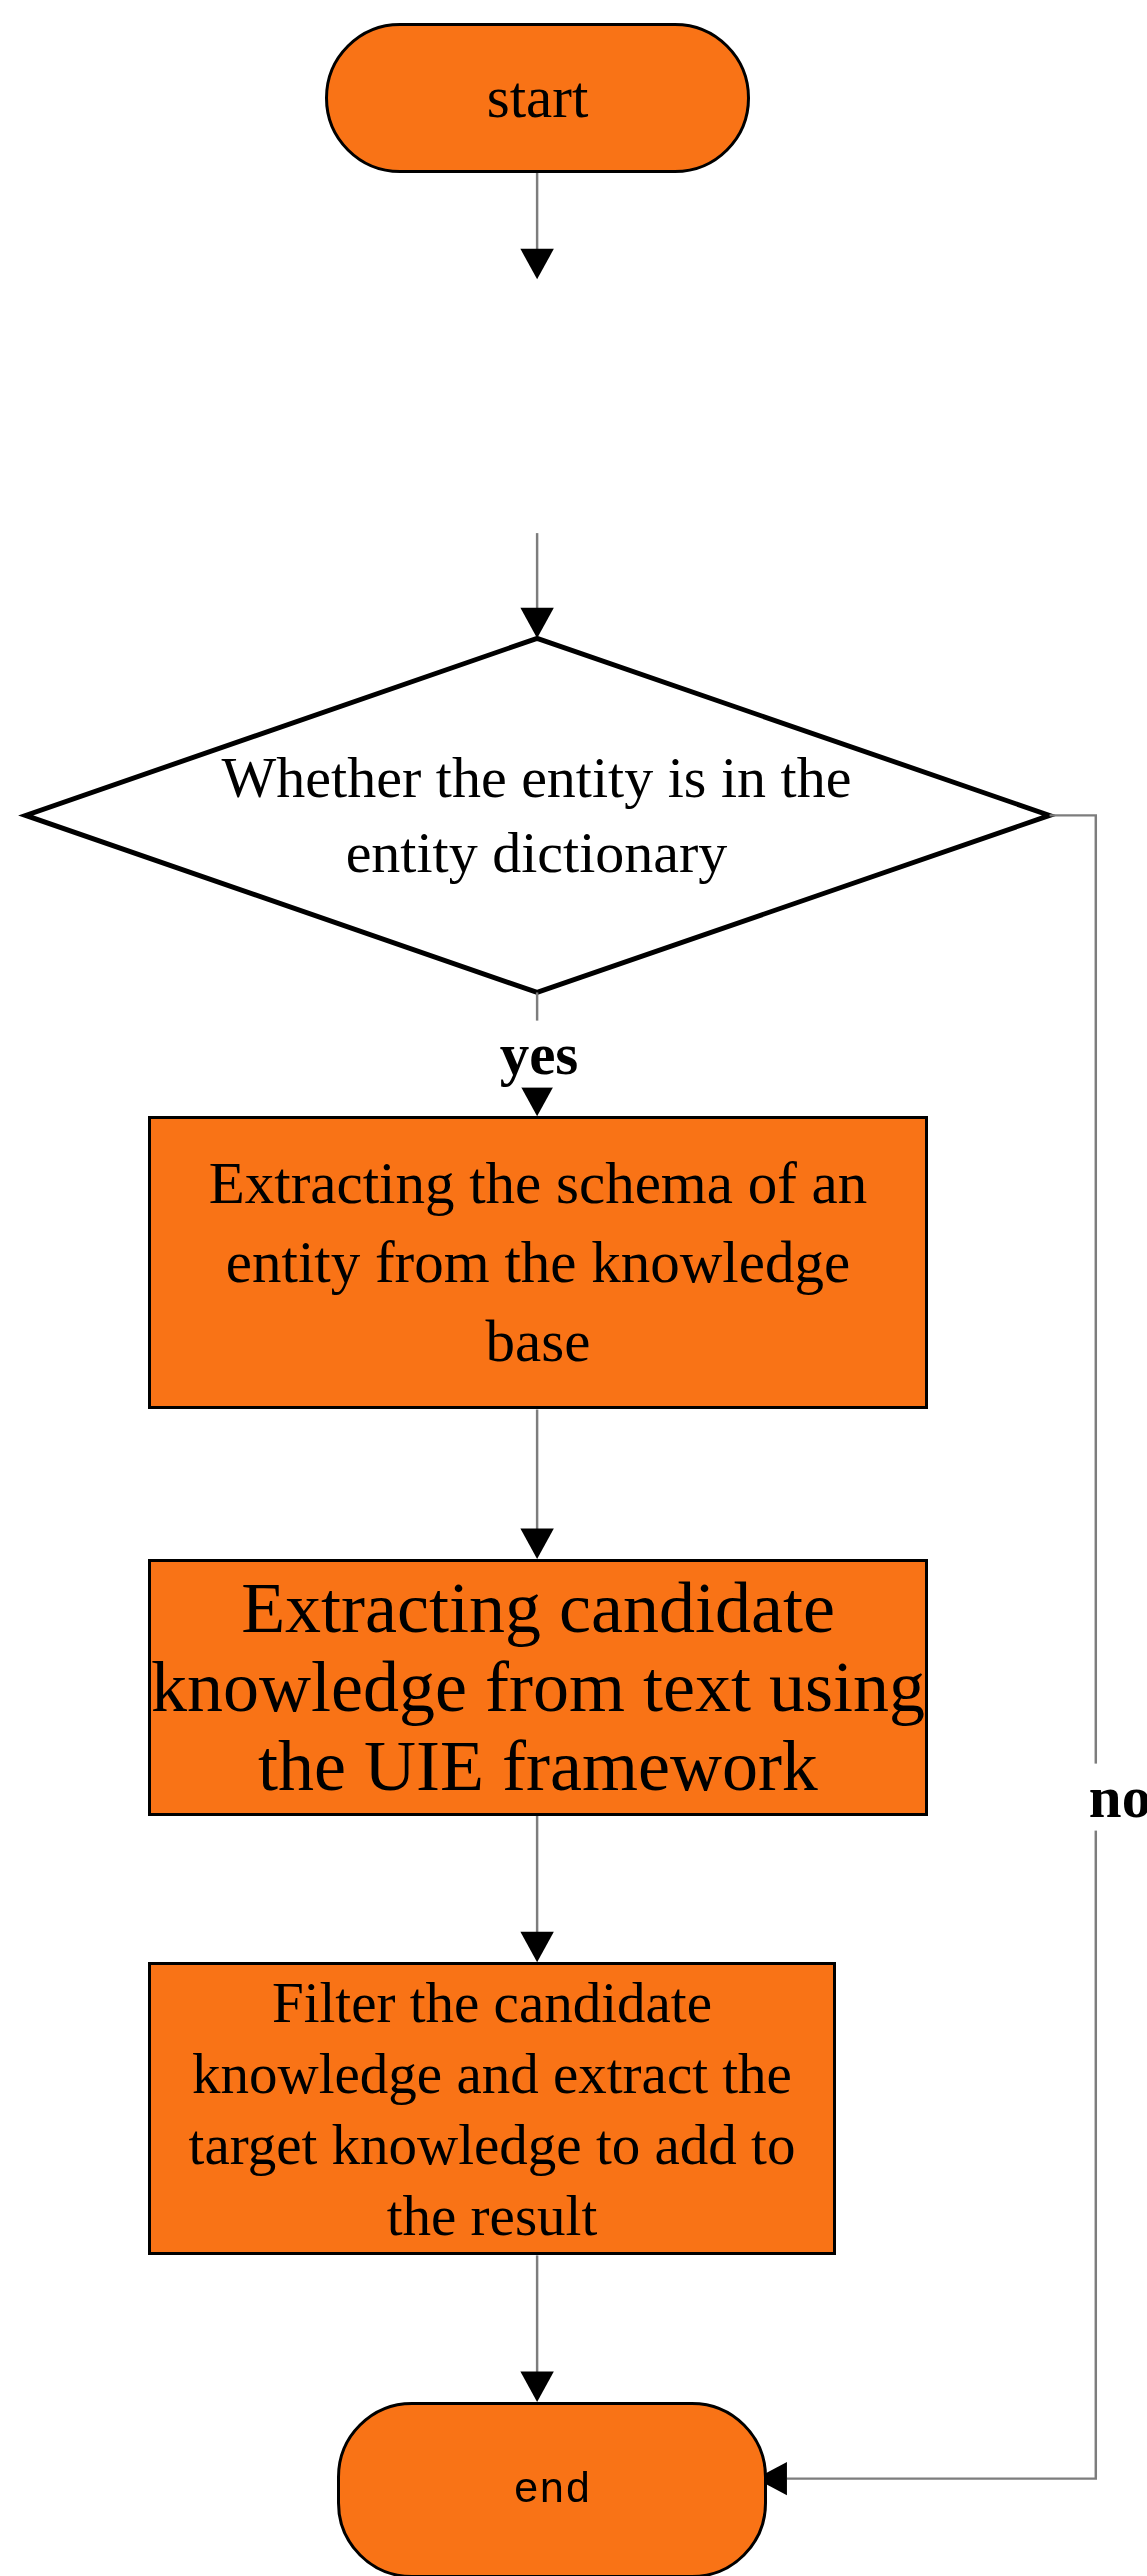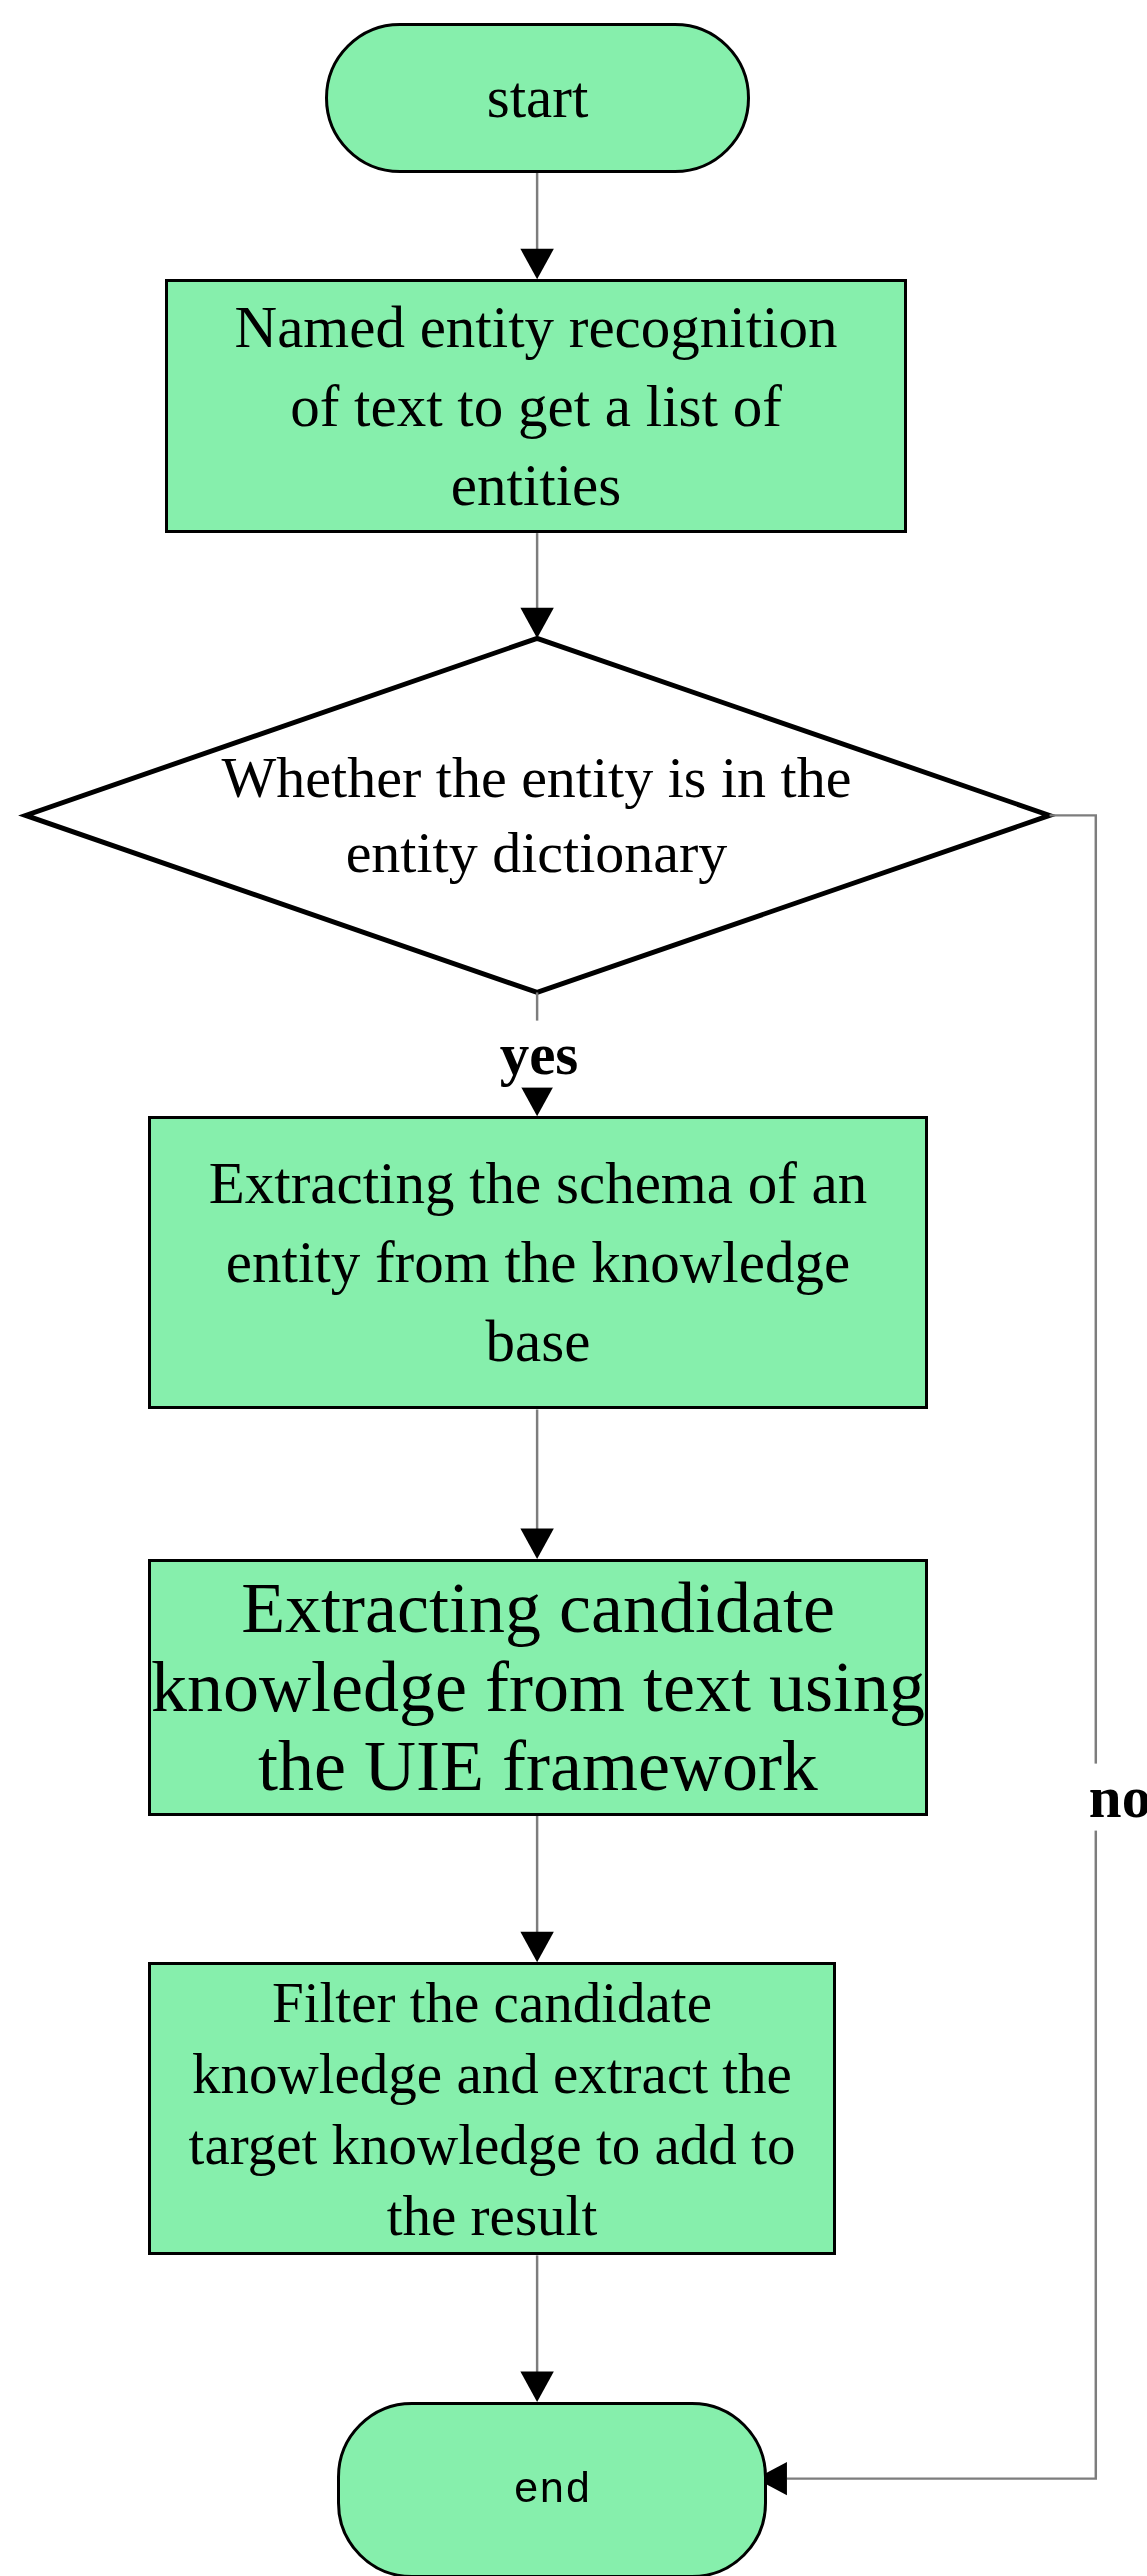--- a/index.html
+++ b/index.html
@@ -23,21 +23,21 @@
     width: 1148px;
     height: 2576px;
   }
   .node {
     position: absolute;
     box-sizing: border-box;
     display: flex;
     align-items: center;
     justify-content: center;
     text-align: center;
-    background: #86efac;
+    background: #f97316;
   }
   .process {
     border: 3.9px solid #000000;
   }
   .terminator {
     border: 3.9px solid #000000;
   }
   .label {
     white-space: pre-line;
     display: block;
@@ -124,25 +124,20 @@
     <polygon points="546,2442 529,2411 563,2411" fill="#000000"></polygon>
 
     <polyline points="1067,829 1114,829 1114,2520 800,2520" fill="none" stroke="#7d7d7d" stroke-width="2.5"></polyline>
     <polygon points="768,2520 800,2503 800,2537" fill="#000000"></polygon>
   </svg>
 
   <div class="node terminator node-start">
     <span class="label">start</span>
   </div>
 
-  <div class="node process node-ner">
-    <span class="label">Named entity recognition
-of text to get a list of
-entities</span>
-  </div>
 
   <div class="decision-label">
     <span class="label">Whether the entity is in the
 entity dictionary</span>
   </div>
 
   <div class="edge-label edge-label-yes">yes</div>
 
   <div class="edge-label edge-label-no">no</div>
 

